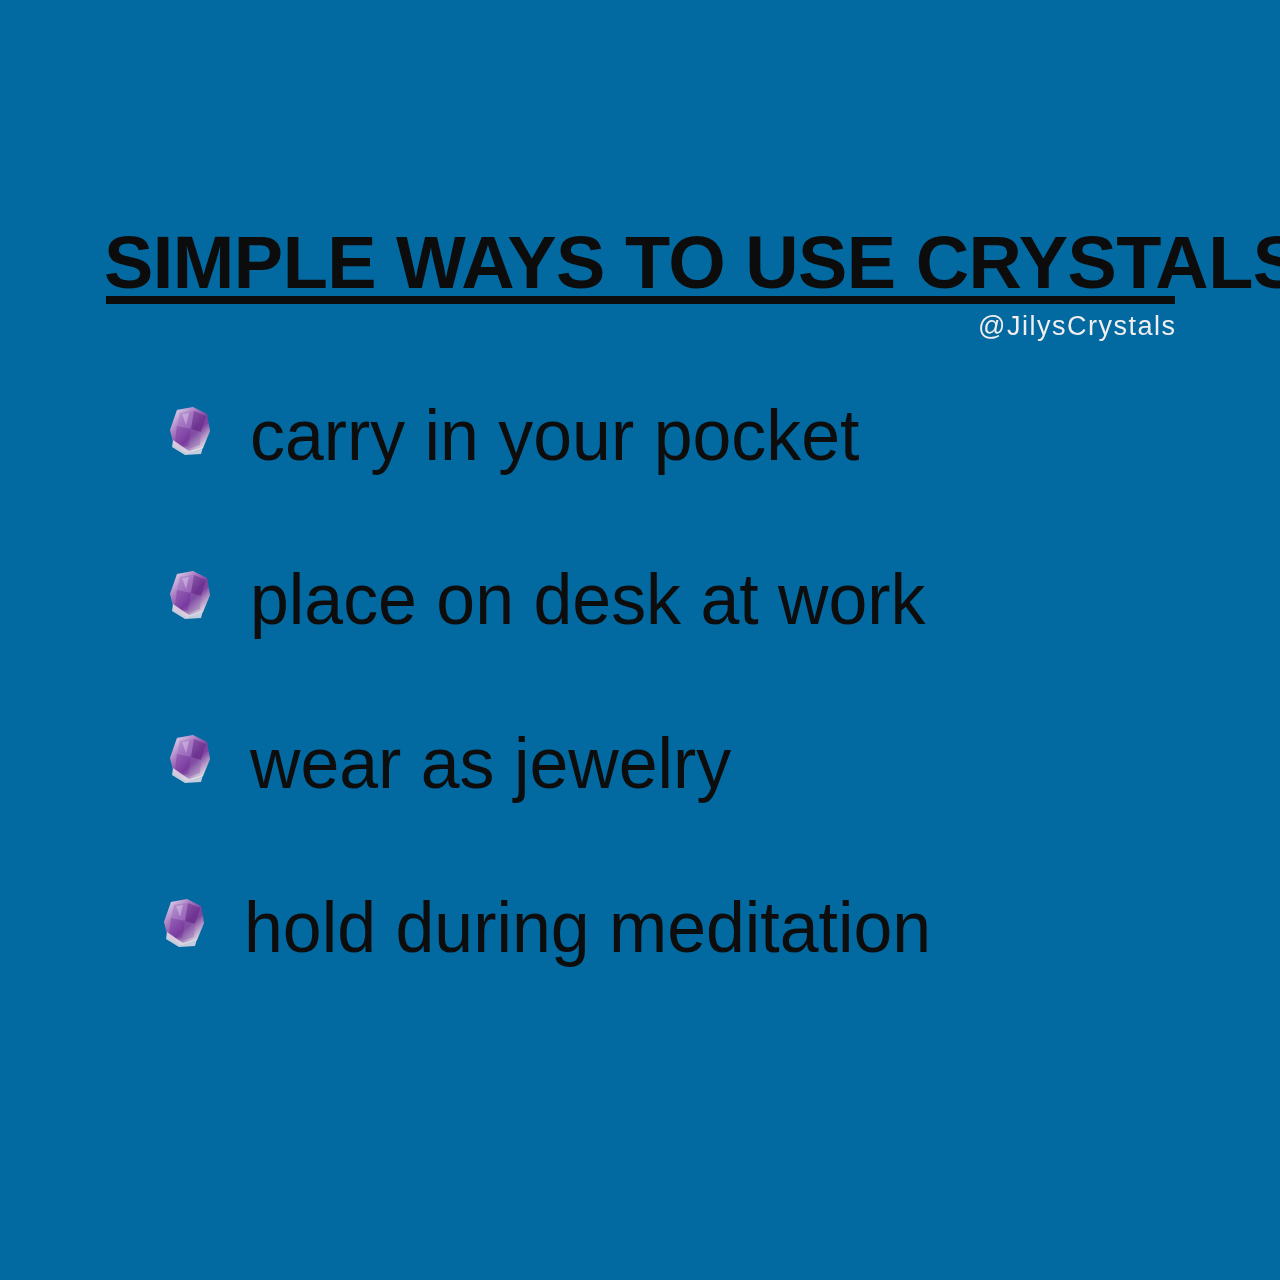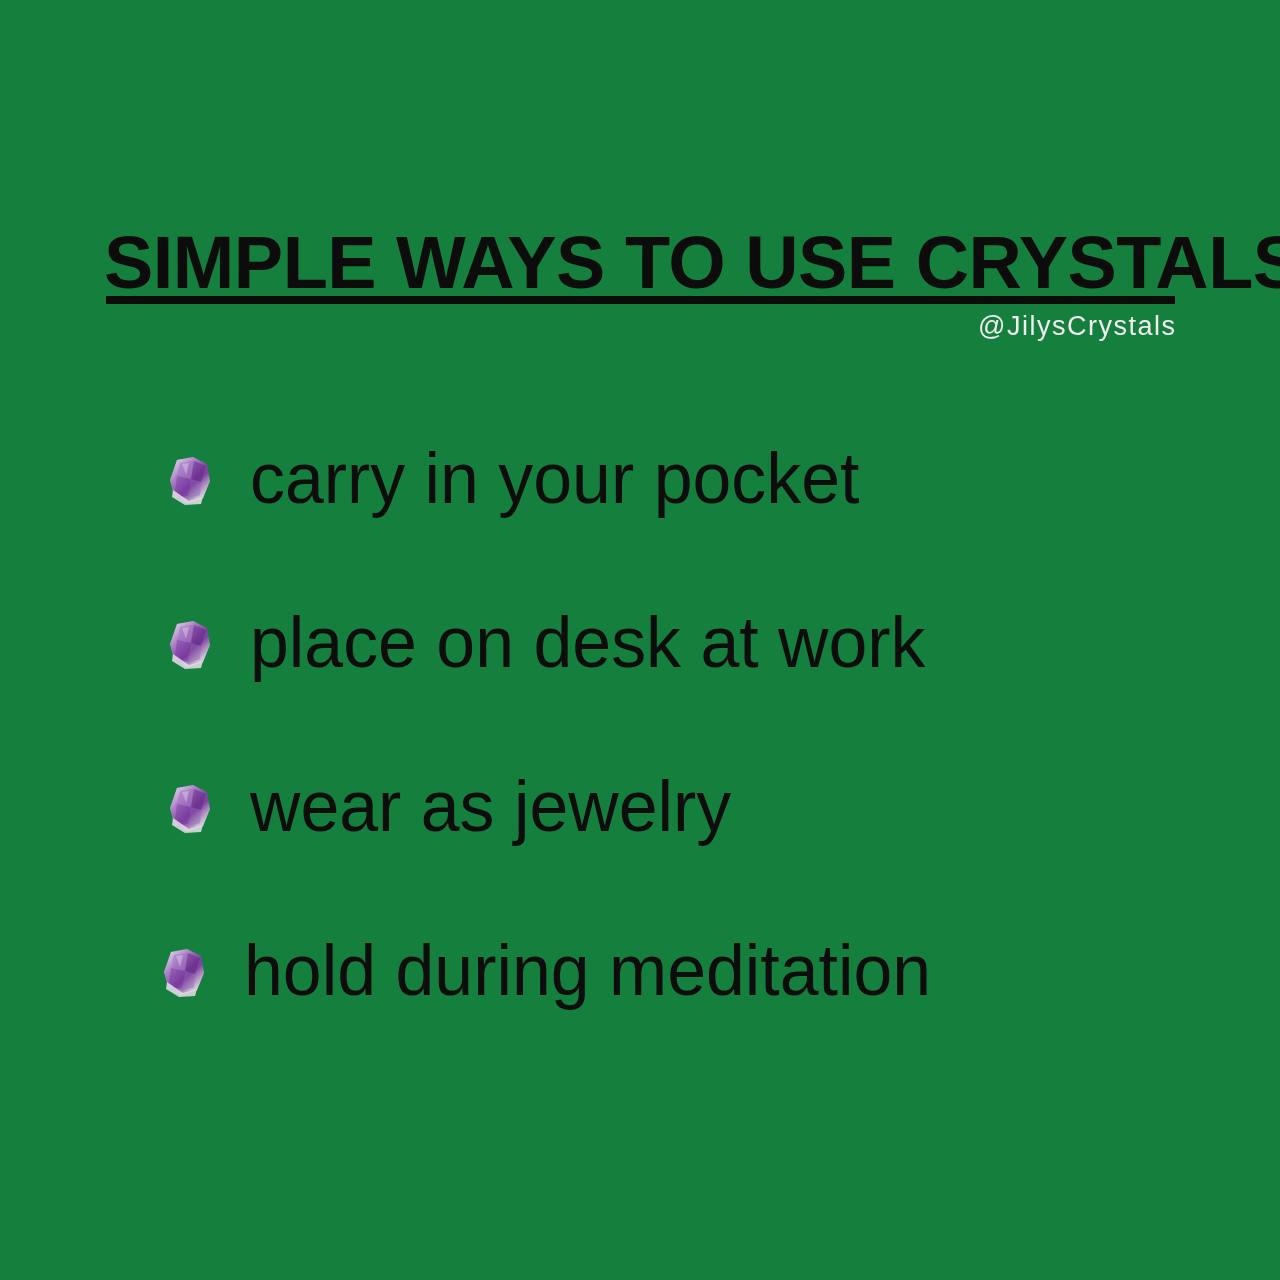--- a/index.html
+++ b/index.html
@@ -13,21 +13,21 @@
     background: #fbf9fa;
     font-family: "Liberation Sans", sans-serif;
     overflow: hidden;
     position: relative;
   }
 
   #canvas {
     position: relative;
     width: 1280px;
     height: 1280px;
-    background: #15803d;
+    background: #0369a1;
   }
 
   
   .title-block {
     position: absolute;
     left: 104px;
     top: 222px;
     width: 1072px;
   }
   .title-text {
@@ -68,21 +68,20 @@
   .list {
     position: absolute;
     left: 160px;
     top: 396px;
     width: 1060px;
   }
   .list-item {
     position: relative;
     height: 164px;
     display: flex;
-    align-items: center;
   }
   .bullet-wrap {
     width: 60px;
     min-width: 60px;
     height: 64px;
     display: flex;
     align-items: center;
     justify-content: center;
     position: relative;
     top: 2px;

